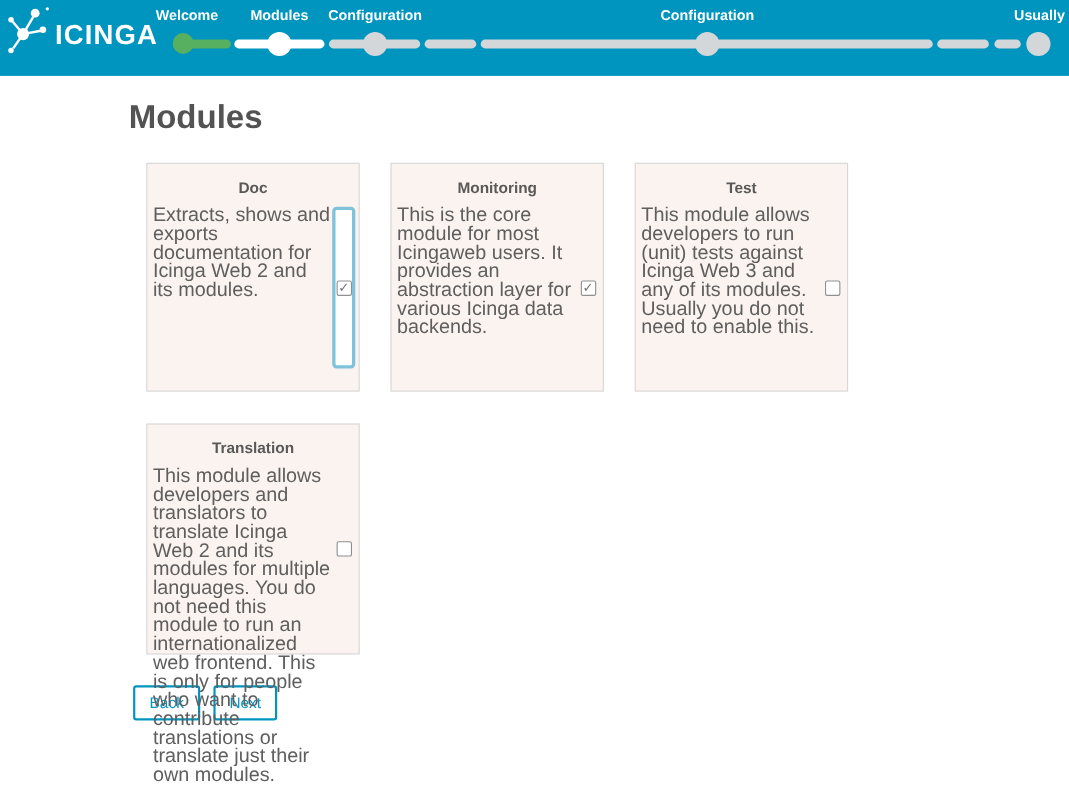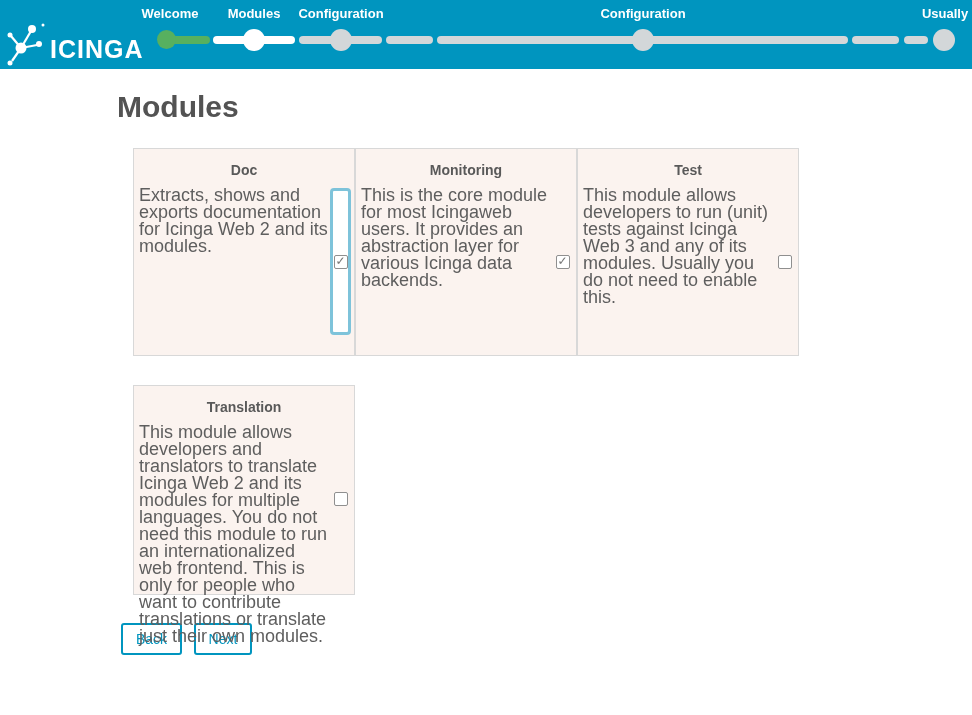--- a/index.html
+++ b/index.html
@@ -14,21 +14,21 @@
   
   .header {
     position: relative;
     width: 972px;
     height: 69px;
     background: #0095bf;
   }
   .logo {
     position: absolute;
     left: 6px;
-    top: 21px;
+    top: 4px;
     display: flex;
     align-items: center;
   }
   .logo-icon { width: 42px; height: 46px; }
   .logo-word {
     color: #ffffff;
     font-size: 25px;
     font-weight: bold;
     letter-spacing: 1px;
     margin-left: 2px;
@@ -82,21 +82,21 @@
 
   .cards {
     margin: 25px 0 0 16px;
     display: grid;
     grid-template-columns: repeat(3, 194px);
     column-gap: 28px;
     row-gap: 29px;
   }
   .card {
     position: relative;
-    width: 222px;
+    width: 194px;
     height: 208px;
     background: #fbf3ef;
     border: 1px solid #d8d8d8;
     overflow: visible;
   }
   .card.tall { height: 210px; }
   .card-title {
     padding-top: 13px;
     text-align: center;
     font-size: 14px;

